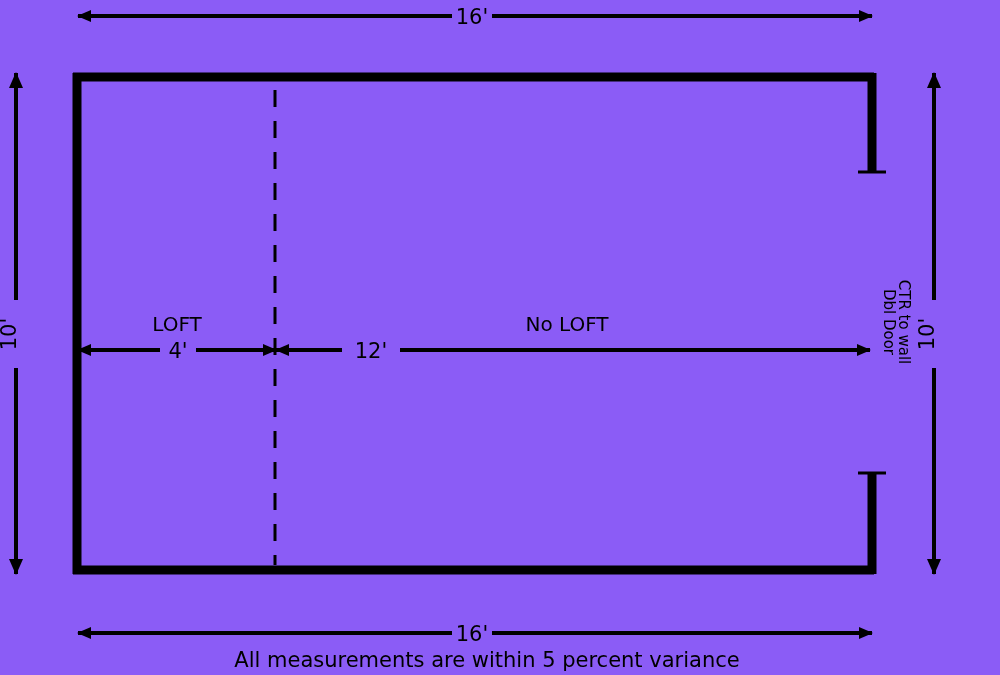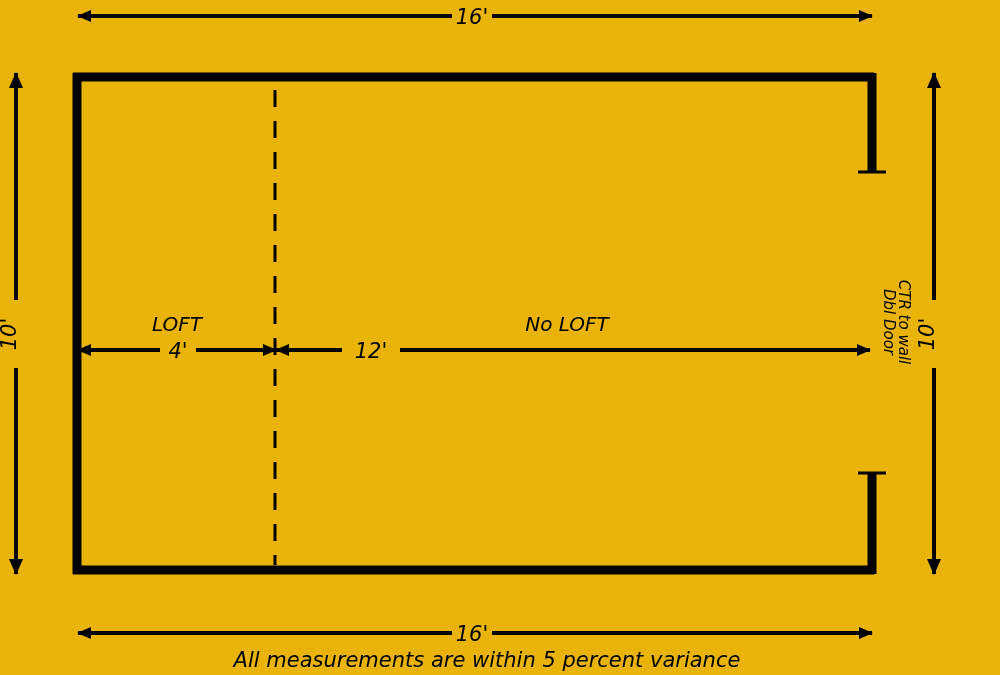--- a/index.html
+++ b/index.html
@@ -11,22 +11,21 @@
   body {
     font-family: "DejaVu Sans", "Liberation Sans", sans-serif;
     width: 1000px;
     height: 675px;
     overflow: hidden;
   }
   #plan-root {
     position: relative;
     width: 1000px;
     height: 675px;
-    background: #eab308;
-    font-style: italic;
+    background: #8b5cf6;
   }
   svg#plan-svg {
     position: absolute;
     top: 0;
     left: 0;
     width: 1000px;
     height: 675px;
     display: block;
   }
   text {

